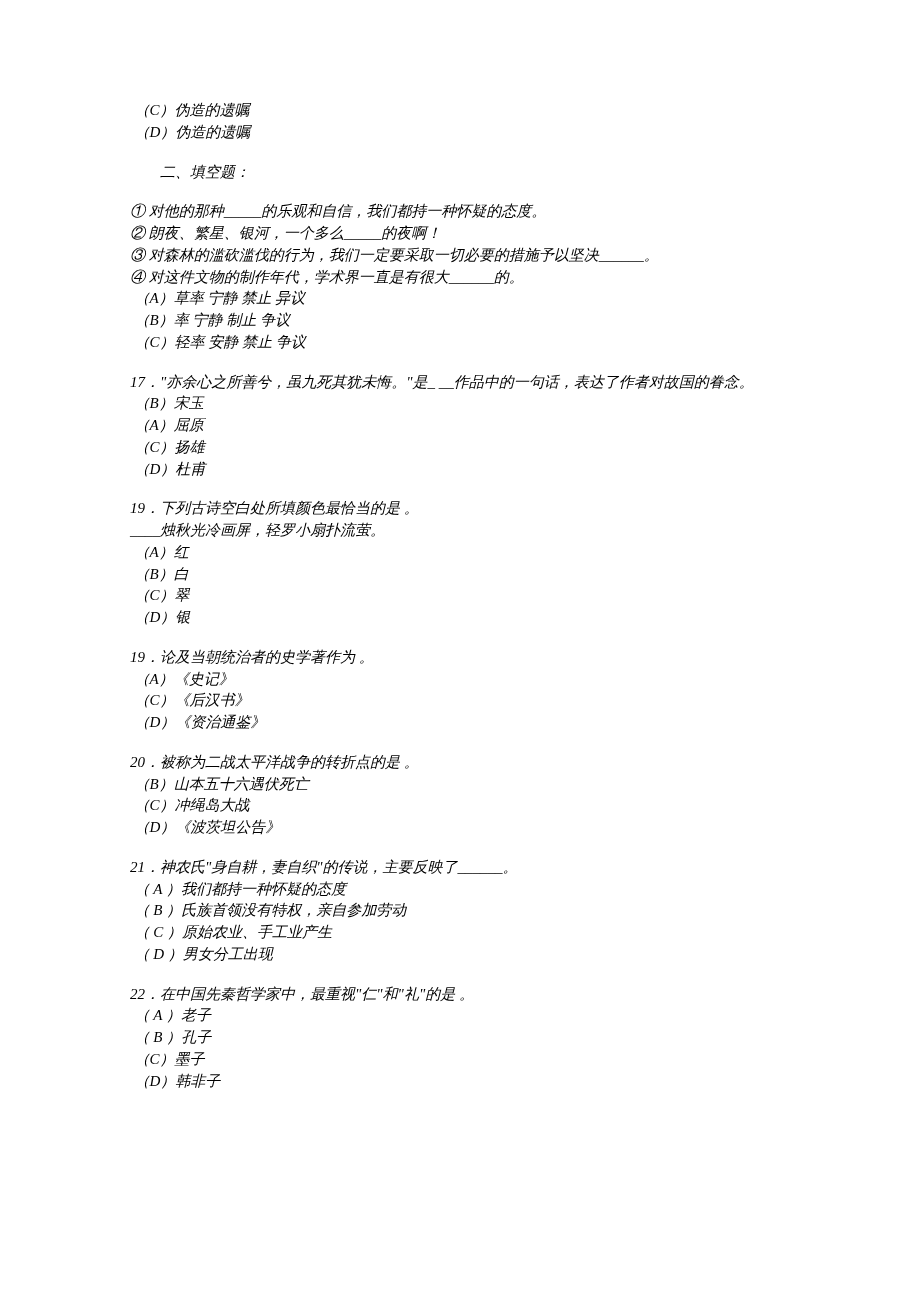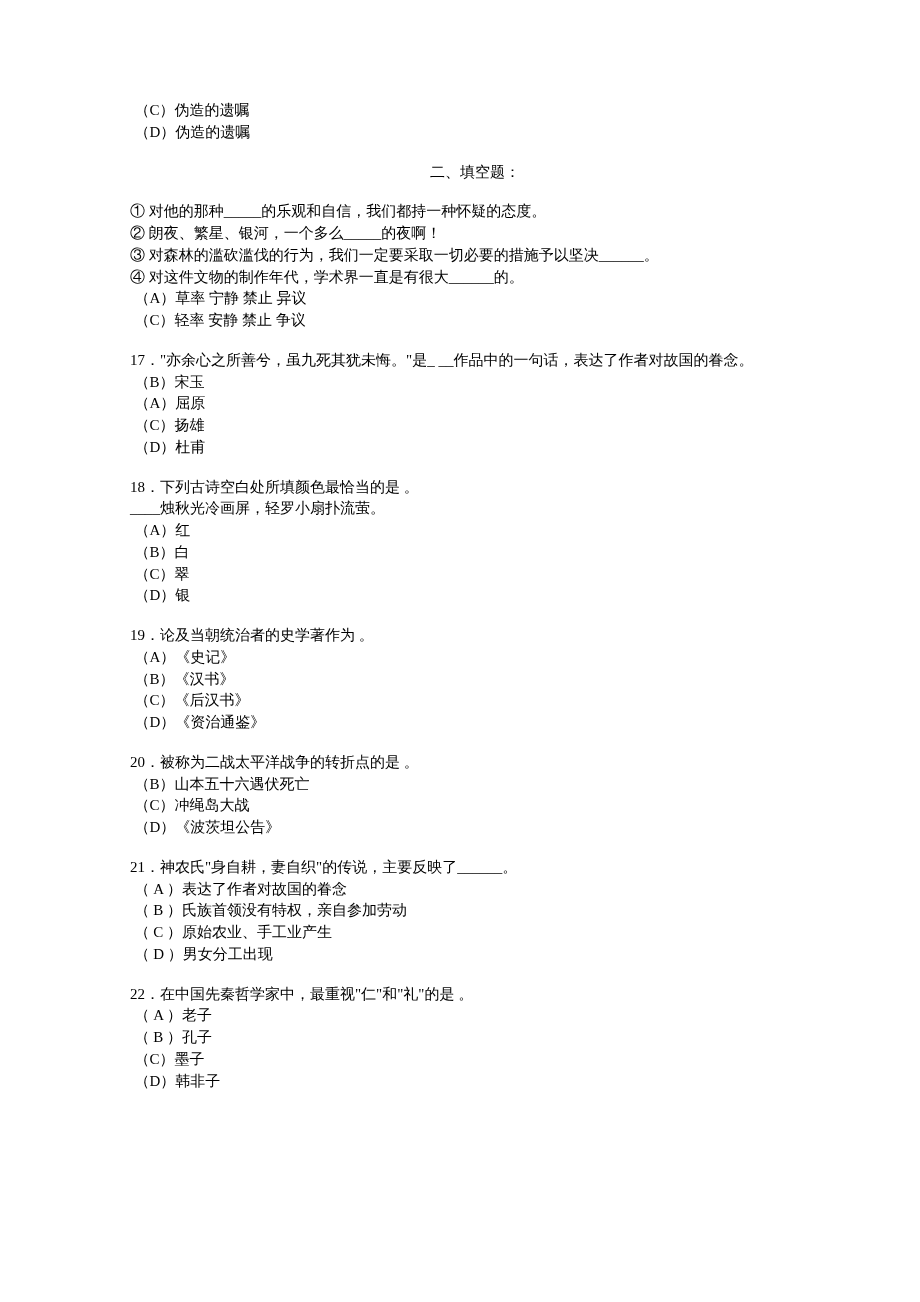--- a/index.html
+++ b/index.html
@@ -8,24 +8,24 @@
       line-height: 1.45;
       background: #fff;
       color: #000;
       margin: 0;
       padding: 100px 130px 80px 130px;
       width: 920px;
       box-sizing: border-box;
     }
     .block {
       margin-bottom: 18px;
+      font-style: italic;
     }
     .section-header {
       padding-left: 2em;
-      text-align: center;
     }
     .choice {
       padding-left: 0.3em;
     }
     .q-sub {
       padding-left: 0;
     }
   </style>
 </head>
 <body>
@@ -36,58 +36,58 @@
 </div>
 
 <div class="block section-header">二、填空题：</div>
 
 <div class="block">
   <div class="q-sub">① 对他的那种_____的乐观和自信，我们都持一种怀疑的态度。</div>
   <div class="q-sub">② 朗夜、繁星、银河，一个多么_____的夜啊！</div>
   <div class="q-sub">③ 对森林的滥砍滥伐的行为，我们一定要采取一切必要的措施予以坚决______。</div>
   <div class="q-sub">④ 对这件文物的制作年代，学术界一直是有很大______的。</div>
   <div class="choice">（A）草率 宁静   禁止 异议</div>
+  <div class="choice">（B）率 宁静 制止 争议</div>
   <div class="choice">（C）轻率 安静 禁止 争议</div>
 </div>
 
 <div class="block">
   <div>17．"亦余心之所善兮，虽九死其犹未悔。"是_   __作品中的一句话，表达了作者对故国的眷念。</div>
   <div class="choice">（B）宋玉</div>
   <div class="choice">（A）屈原</div>
   <div class="choice">（C）扬雄</div>
   <div class="choice">（D）杜甫</div>
 </div>
 
 <div class="block">
-  <div>18．下列古诗空白处所填颜色最恰当的是          。</div>
+  <div>19．下列古诗空白处所填颜色最恰当的是          。</div>
   <div class="q-sub">____烛秋光冷画屏，轻罗小扇扑流萤。</div>
   <div class="choice">（A）红</div>
   <div class="choice">（B）白</div>
   <div class="choice">（C）翠</div>
   <div class="choice">（D）银</div>
 </div>
 
 <div class="block">
   <div>19．论及当朝统治者的史学著作为         。</div>
   <div class="choice">（A）《史记》</div>
-  <div class="choice">（B）《汉书》</div>
   <div class="choice">（C）《后汉书》</div>
   <div class="choice">（D）《资治通鉴》</div>
 </div>
 
 <div class="block">
   <div>20．被称为二战太平洋战争的转折点的是       。</div>
   <div class="choice">（B）山本五十六遇伏死亡</div>
   <div class="choice">（C）冲绳岛大战</div>
   <div class="choice">（D）《波茨坦公告》</div>
 </div>
 
 <div class="block">
   <div>21．神农氏"身自耕，妻自织"的传说，主要反映了______。</div>
-  <div class="choice">（ A ）表达了作者对故国的眷念</div>
+  <div class="choice">（ A ）我们都持一种怀疑的态度</div>
   <div class="choice">（ B ）氏族首领没有特权，亲自参加劳动</div>
   <div class="choice">（ C ）原始农业、手工业产生</div>
   <div class="choice">（ D ）男女分工出现</div>
 </div>
 
 <div class="block">
   <div>22．在中国先秦哲学家中，最重视"仁"和"礼"的是           。</div>
   <div class="choice">（ A ）老子</div>
   <div class="choice">（ B ）孔子</div>
   <div class="choice">（C）墨子</div>

